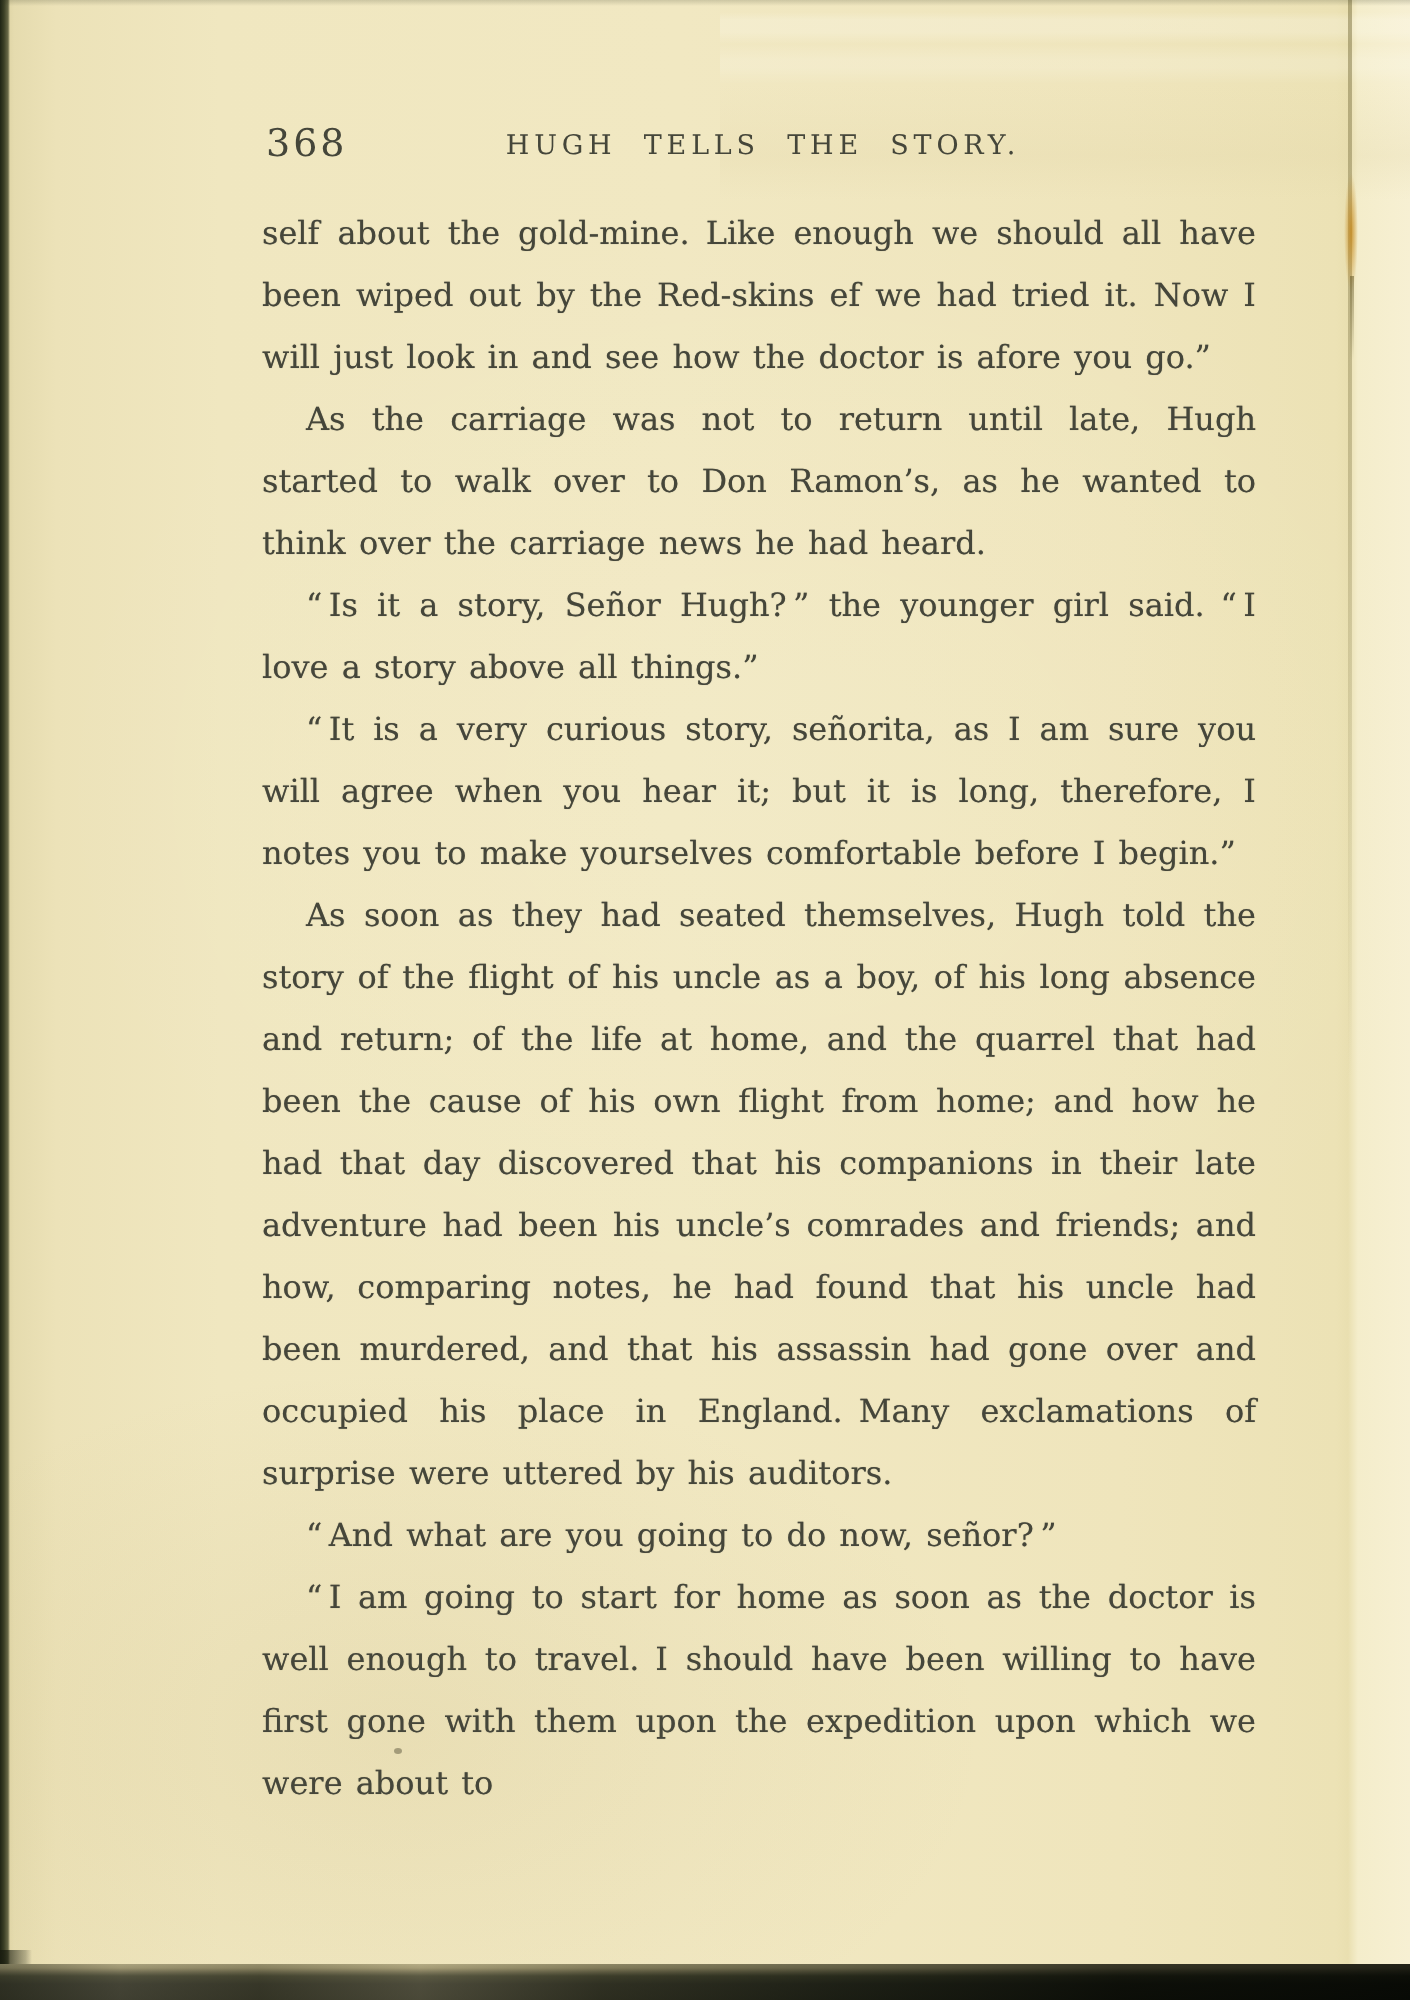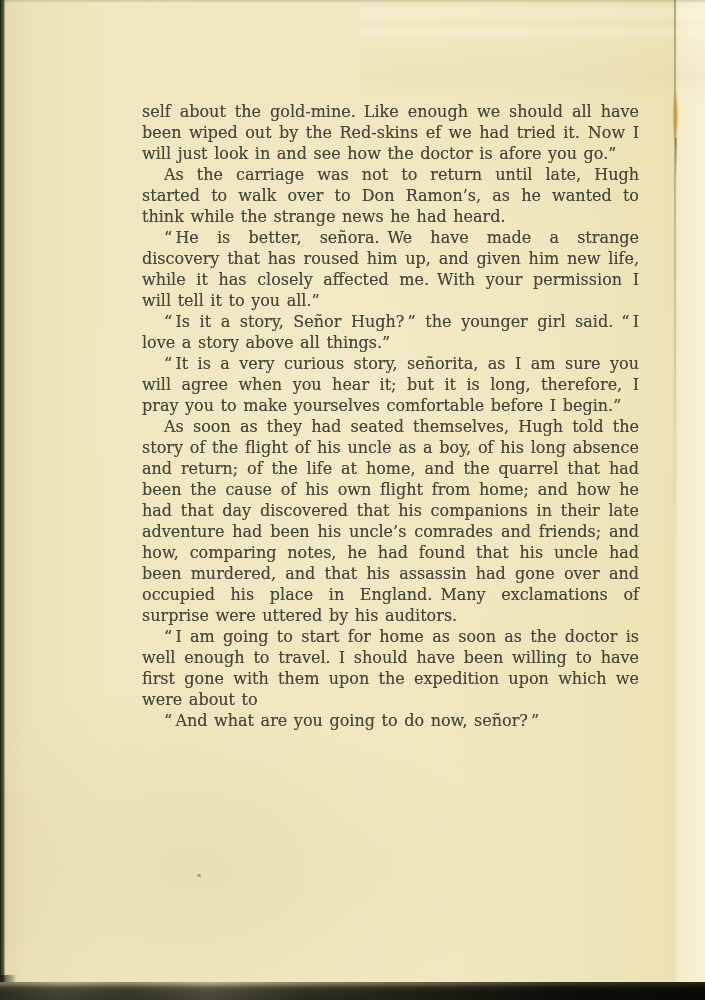--- a/index.html
+++ b/index.html
@@ -121,52 +121,55 @@
   .running-head {
     position: absolute;
     left: 0; right: 0; top: 4px;
     text-align: center;
     font-size: 13.5px;
     letter-spacing: 2.4px;
     word-spacing: 7px;
   }
   .text-block {
     position: absolute;
-    left: 142px; top: 101px;
+    left: 131px; top: 101px;
     width: 497px;
     color: var(--ink, #45463a);
     font-size: 16px;
-    line-height: 21px;
+    line-height: 31px;
     text-align: justify;
     text-shadow: 0 0 0.4px rgba(70,70,58,0.55);
   }
   .para { text-indent: 22px; word-spacing: 1.5px; }
   .para.no-indent { text-indent: 0; }
 </style>
 </head>
 <body>
 
 <div class="scan">
   <div class="page">
     <div class="streaks"></div>
     <div class="fold-line"></div>
     <div class="blotch"></div>
     <div class="blotch-tail"></div>
     <div class="speck"></div>
 
+    <div class="header-row">
+      <span class="page-number">368</span>
+      <span class="running-head">HUGH TELLS THE STORY.</span>
+    </div>
 
     <div class="text-block">
         <p class="para no-indent">self about the gold-mine. Like enough we should all have been wiped out by the Red-skins ef we had tried it. Now I will just look in and see how the doctor is afore you go.”</p>
-        <p class="para">As the carriage was not to return until late, Hugh started to walk over to Don Ramon’s, as he wanted to think while the strange news he had heard.</p>
-        <p class="para">“ He is better, señora. We have made a strange discovery that has roused him up, and given him new life, while it has closely affected me. With your permission I will tell it to you all.”</p>
+        <p class="para">As the carriage was not to return until late, Hugh started to walk over to Don Ramon’s, as he wanted to think over the carriage news he had heard.</p>
         <p class="para">“ Is it a story, Señor Hugh? ” the younger girl said. “ I love a story above all things.”</p>
-        <p class="para">“ It is a very curious story, señorita, as I am sure you will agree when you hear it; but it is long, therefore, I pray you to make yourselves comfortable before I begin.”</p>
+        <p class="para">“ It is a very curious story, señorita, as I am sure you will agree when you hear it; but it is long, therefore, I notes you to make yourselves comfortable before I begin.”</p>
         <p class="para">As soon as they had seated themselves, Hugh told the story of the flight of his uncle as a boy, of his long absence and return; of the life at home, and the quarrel that had been the cause of his own flight from home; and how he had that day discovered that his companions in their late adventure had been his uncle’s comrades and friends; and how, comparing notes, he had found that his uncle had been murdered, and that his assassin had gone over and occupied his place in England. Many exclamations of surprise were uttered by his auditors.</p>
+        <p class="para">“ And what are you going to do now, señor? ”</p>
         <p class="para">“ I am going to start for home as soon as the doctor is well enough to travel. I should have been willing to have first gone with them upon the expedition upon which we were about to</p>
-        <p class="para">“ And what are you going to do now, señor? ”</p>
       </div>
   </div>
 
   <div class="left-edge"></div>
   <div class="top-edge"></div>
   <div class="bottom-notch"></div>
   <div class="bottom-band"></div>
 </div>
 
 </body></html>

